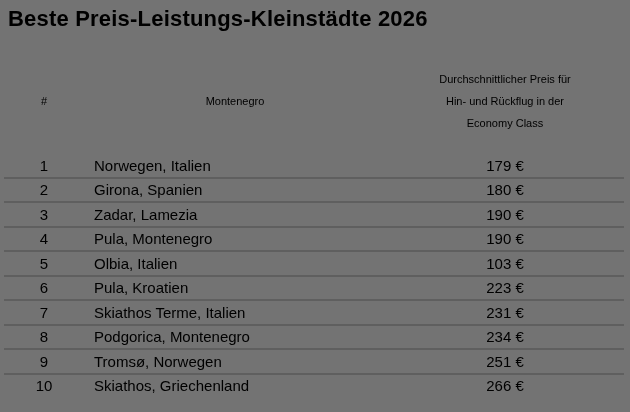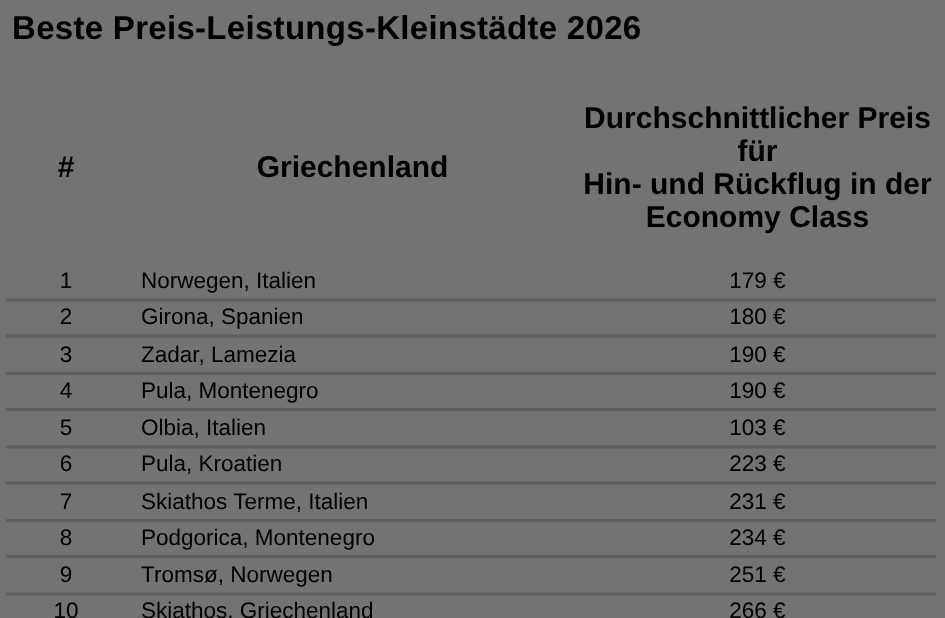--- a/index.html
+++ b/index.html
@@ -35,22 +35,22 @@
   table.ranking {
     border-collapse: collapse;
     table-layout: fixed;
     width: 620px;
     margin-top: 36px;
   }
   col.c-rank  { width: 80px;  }
   col.c-dest  { width: 302px; }
   col.c-price { width: 238px; }
   thead th {
-    font-weight: 700;
-    font-size: 20px;
+    font-weight: 400;
+    font-size: 11px;
     line-height: 22px;
     vertical-align: middle;
     text-align: center;
     padding: 0 0 20px 0;
     border: none;
   }
   thead th.col-price {
     white-space: pre-line;
   }
   tbody td {
@@ -75,21 +75,21 @@
 
   <table class="ranking">
     <colgroup>
       <col class="c-rank">
       <col class="c-dest">
       <col class="c-price">
     </colgroup>
     <thead>
       <tr>
         <th class="col-rank">#</th>
-        <th class="col-dest">Griechenland</th>
+        <th class="col-dest">Montenegro</th>
         <th class="col-price">Durchschnittlicher Preis für
 Hin- und Rückflug in der
 Economy Class</th>
       </tr>
     </thead>
     <tbody>
         <tr>
           <td class="col-rank">1</td>
           <td class="col-dest">Norwegen, Italien</td>
           <td class="col-price">179 €</td>

